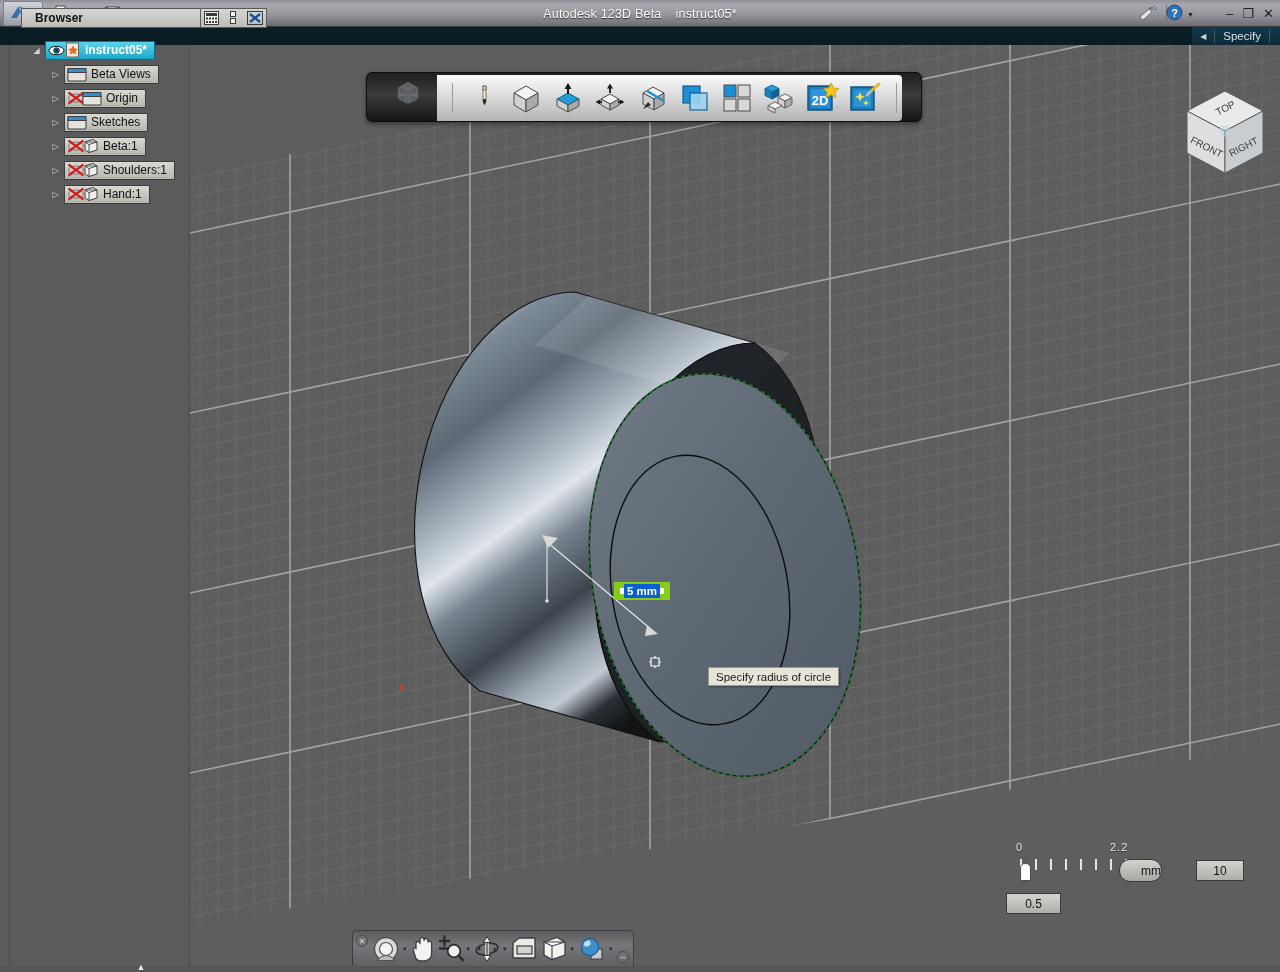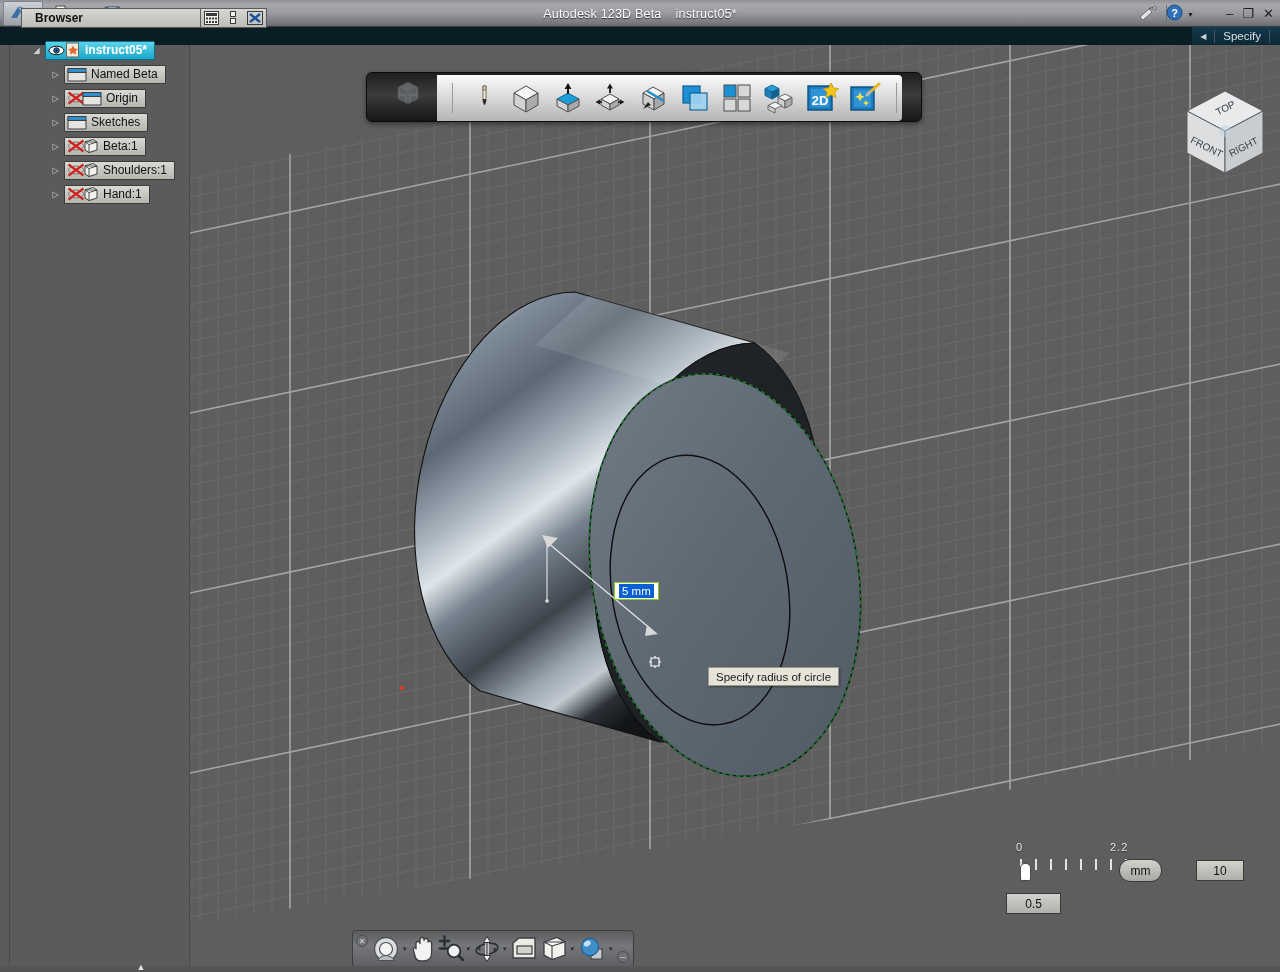--- a/index.html
+++ b/index.html
@@ -145,22 +145,22 @@
   
   #viewcube{ position:absolute; right:8px; top:40px; width:94px; height:96px; }
 
   
   #model{ position:absolute; left:0; top:0; }
 
   
   #diminput{
     position:absolute; left:424px; top:537px;
     height:18px; padding:0 4px;
-    background:#ffffff; border:1px solid #84cc16;
-    display:flex; align-items:center;
+    background:#ffffff; border:6px solid #84cc16;
+    display:flex; align-items:center;font-weight:bold;
   }
   #diminput .val{
     font-size:11.5px; color:#ffffff; background:#0a5fd4;
     padding:1px 3px; line-height:1.1;
   }
   
   #curglyph{ position:absolute; left:458px; top:608px; }
   
   #tooltip{
     position:absolute; left:518px; top:622px; height:19px;
@@ -194,21 +194,21 @@
     position:absolute; left:8px; top:52px; width:55px; height:21px;
     background:linear-gradient(to bottom,#d3d3ce,#b0b0aa);
     border:1px solid #3a3a3a;
     display:flex; align-items:center; justify-content:center;
   }
   #minbox span{ font-size:12px; color:#121212; }
   #unitpill{
     position:absolute; left:121px; top:18px; width:43px; height:23px;
     background:linear-gradient(to bottom,#d3d3ce,#a8a8a2);
     border:1px solid #3a3a3a; border-radius:11px;
-    display:flex; align-items:center; justify-content:center;
+    display:flex; align-items:center; justify-content:flex-end;
   }
   #unitpill span{ font-size:12px; color:#121212; }
   #maxbox{
     position:absolute; left:198px; top:19px; width:48px; height:21px;
     background:linear-gradient(to bottom,#d3d3ce,#b0b0aa);
     border:1px solid #3a3a3a;
     display:flex; align-items:center; justify-content:center;
   }
   #maxbox span{ font-size:12px; color:#121212; }
 
@@ -801,21 +801,21 @@
 
     <div class="trow" style="padding-left:19px">
       <span class="twist">▷</span>
       <span class="tnode">
         <span class="ticon">
           <svg width="20" height="15" viewBox="0 0 20 15">
             <path d="M1 3 H7.5 L9.2 5 H19 V14 H1 Z" fill="#e6e4de" stroke="#3f3f3f" stroke-width="1"></path>
             <rect x="1" y="1.5" width="18" height="4" fill="#2f8fd0" stroke="#3f3f3f" stroke-width="1"></rect>
           </svg>
         </span>
-        <span class="lbl">Named Beta</span>
+        <span class="lbl">Beta Views</span>
       </span>
     </div>
 
     <div class="trow" style="padding-left:19px">
       <span class="twist">▷</span>
       <span class="tnode">
         <span class="ticon">
           <svg width="18" height="14" viewBox="0 0 18 14">
             <ellipse cx="9" cy="7" rx="7.5" ry="4" fill="#cfcdc6" stroke="#6d6d6d" stroke-width="0.9"></ellipse>
             <path d="M1.5 1.5 L16.5 12.5 M16.5 1.5 L1.5 12.5" stroke="#cf2222" stroke-width="2.2"></path>

